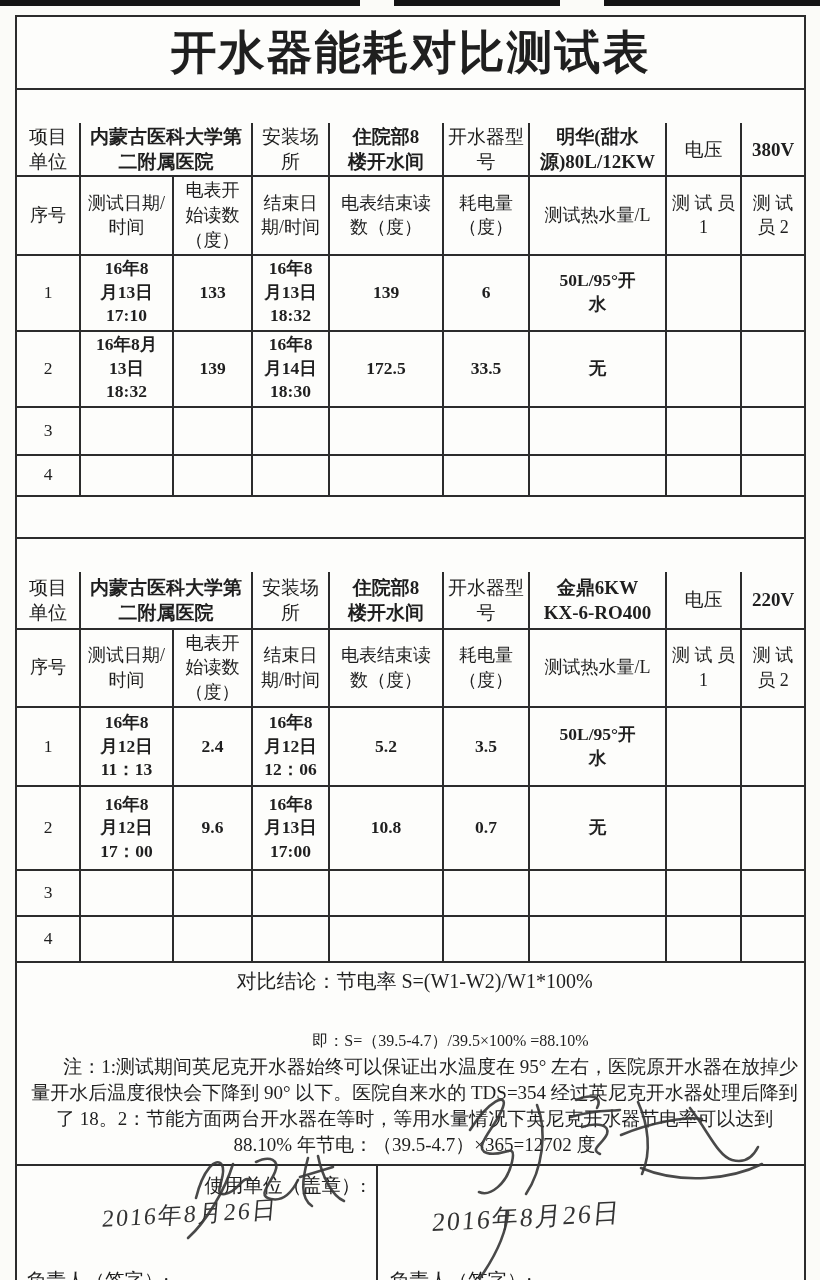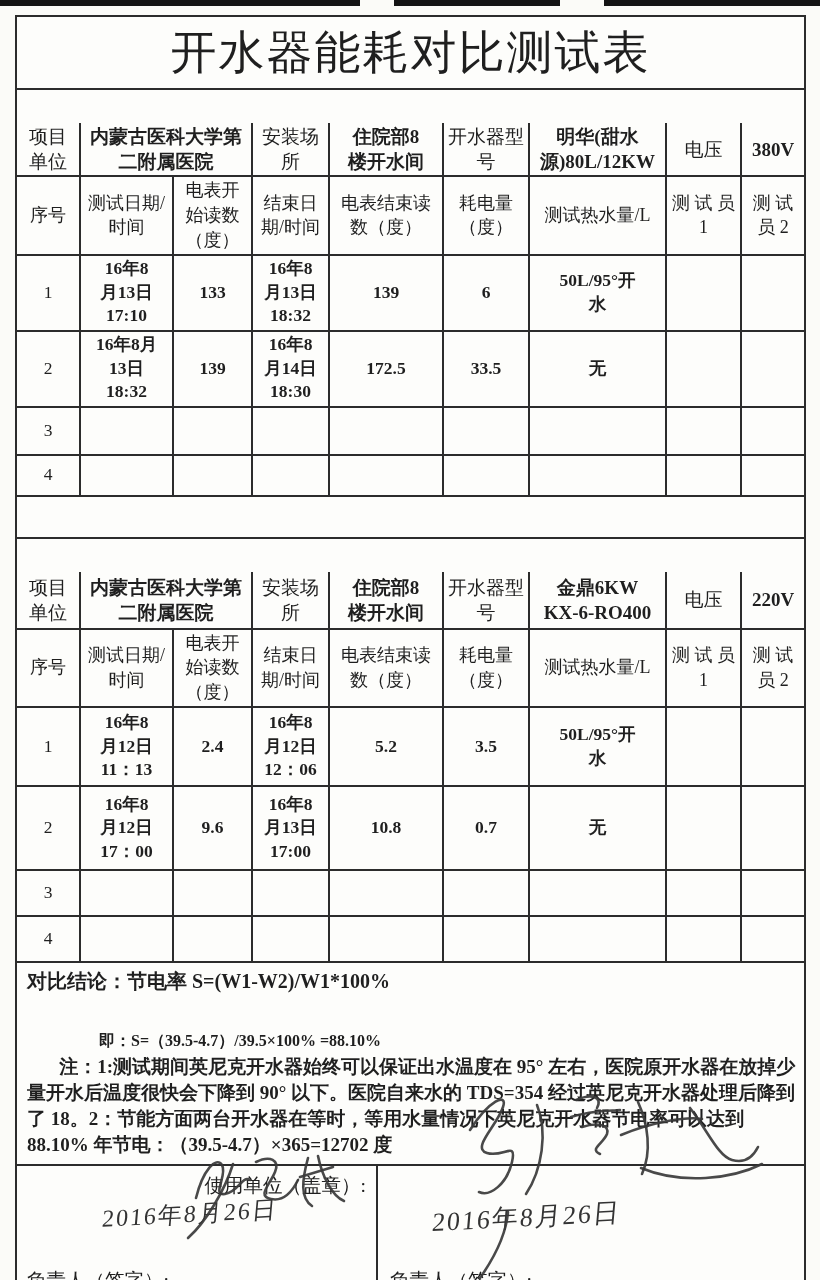--- a/index.html
+++ b/index.html
@@ -2,30 +2,30 @@
 <html><head>
 <meta charset="utf-8">
 <style>
   html,body{margin:0;padding:0;}
   .page{position:relative;width:820px;height:1280px;background:#fbfbf8;overflow:hidden;
         font-family:"Liberation Serif","DejaVu Serif",serif;color:#1f1f1f;}
   .scan-strip{position:absolute;top:0;left:0;width:820px;height:6px;background:#141414;}
   .scan-gap{position:absolute;top:0;height:6px;background:#fbfbf8;}
   .doc{position:absolute;left:15px;top:15px;width:787px;border:2px solid #2c2c2c;background:#fdfdfb;}
   .title-row{height:71px;border-bottom:2px solid #2c2c2c;display:flex;align-items:center;justify-content:center;
-             font-size:46px;font-weight:normal;letter-spacing:2px;}
+             font-size:46px;font-weight:bold;letter-spacing:2px;}
   table.grid{width:100%;border-collapse:collapse;border-style:hidden;table-layout:fixed;margin-top:33px;}
   .grid td{border:2px solid #2c2c2c;text-align:center;vertical-align:middle;padding:1px 3px;
            font-size:17.5px;line-height:1.35;white-space:pre-line;overflow:hidden;}
   .grid td.info{font-size:19px;line-height:1.32;}
   .grid td.hdr{font-size:18px;line-height:1.38;}
   .b{font-weight:bold;}
   .noL{text-align:left;padding-left:7px;}
   .spacer{height:40px;border-top:2px solid #2c2c2c;border-bottom:2px solid #2c2c2c;}
-  .conclusion{border-top:2px solid #2c2c2c;padding:5px 2px 6px 10px;font-weight:bold;}
+  .conclusion{border-top:2px solid #2c2c2c;padding:5px 2px 6px 10px;font-weight:normal;text-align:center;}
   .c1{font-size:20px;line-height:27px;}
   .c2{font-size:16px;line-height:27px;padding-left:72px;margin-top:32px;}
   .cnote{font-size:19px;line-height:26px;text-indent:1.7em;}
   .sig-row{border-top:2px solid #2c2c2c;display:flex;height:176px;text-align:right;}
   .sig-left{width:361px;border-right:2px solid #2c2c2c;position:relative;padding:6px 10px;box-sizing:border-box;}
   .sig-right{flex:1;position:relative;padding:6px 12px;}
   .stamp{font-size:19.5px;}
   .sig-bottom{position:absolute;left:10px;bottom:18px;font-size:19.5px;line-height:29px;}
   .hand-date{position:absolute;font-size:25px;color:#333;white-space:nowrap;
              transform:rotate(-3deg) skewX(-8deg);letter-spacing:2px;}

